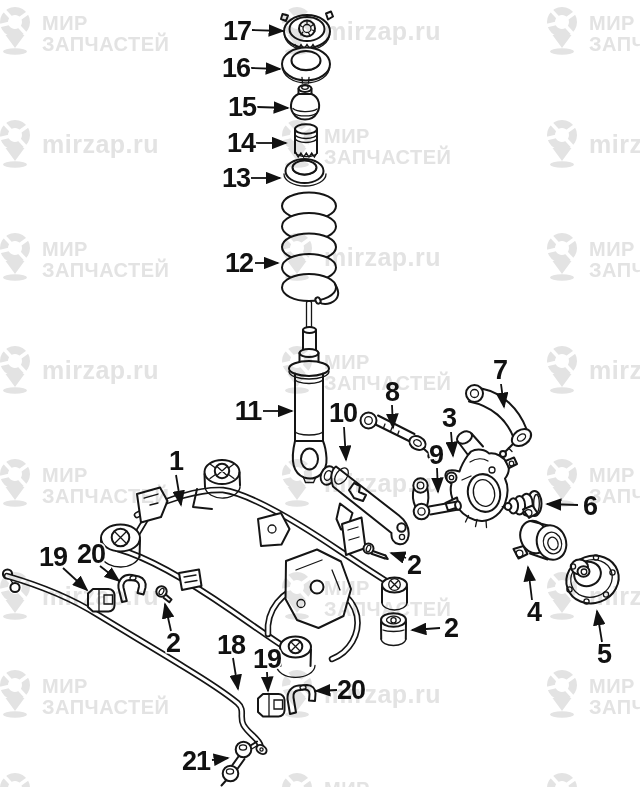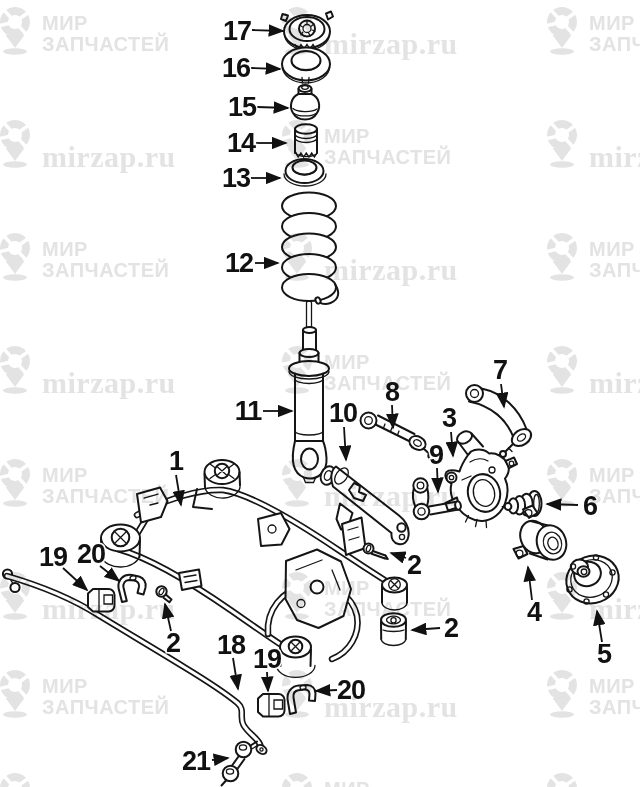--- a/index.html
+++ b/index.html
@@ -10,21 +10,21 @@
   .page svg.drawing{position:absolute;left:0;top:0;z-index:1;}
   
   .wm-layer{
     position:absolute;inset:0;z-index:2;pointer-events:none;
     mix-blend-mode:multiply;color:#e3e3e3;border-radius:23px;
   }
   .wm-cell{position:absolute;display:flex;align-items:flex-start;white-space:nowrap;}
   .wm-logo{flex:0 0 auto;}
   .wm-text{margin-left:8px;color:#e3e3e3;font-weight:bold;}
   .wm-brand{margin-top:8px;font-size:20px;line-height:1.04;letter-spacing:.5px;}
-  .wm-domain{margin-top:22px;font-size:30px;letter-spacing:.5px;font-family:Liberation Serif, serif;}
+  .wm-domain{margin-top:12px;font-size:25px;letter-spacing:.5px;}
   
   .ln{fill:none;stroke:#151515;stroke-width:2;stroke-linecap:round;stroke-linejoin:round;}
   .fw{fill:#ffffff;stroke:#151515;stroke-width:2;stroke-linejoin:round;}
   .thin{fill:none;stroke:#151515;stroke-width:1.3;stroke-linecap:round;}
   .tube{fill:none;stroke:#151515;stroke-width:6.5;stroke-linecap:round;}
   .tube-in{fill:none;stroke:#ffffff;stroke-width:3.2;stroke-linecap:round;}
   .callout-text{
     font-family:"Liberation Sans",sans-serif;font-size:27px;font-weight:bold;
     letter-spacing:-1px;fill:#111;paint-order:stroke;stroke:#fff;stroke-width:3px;
   }

